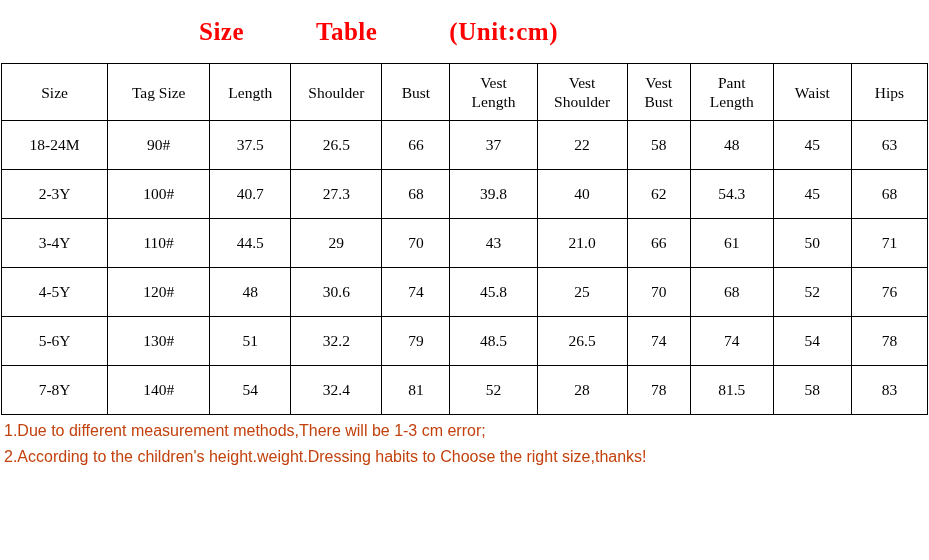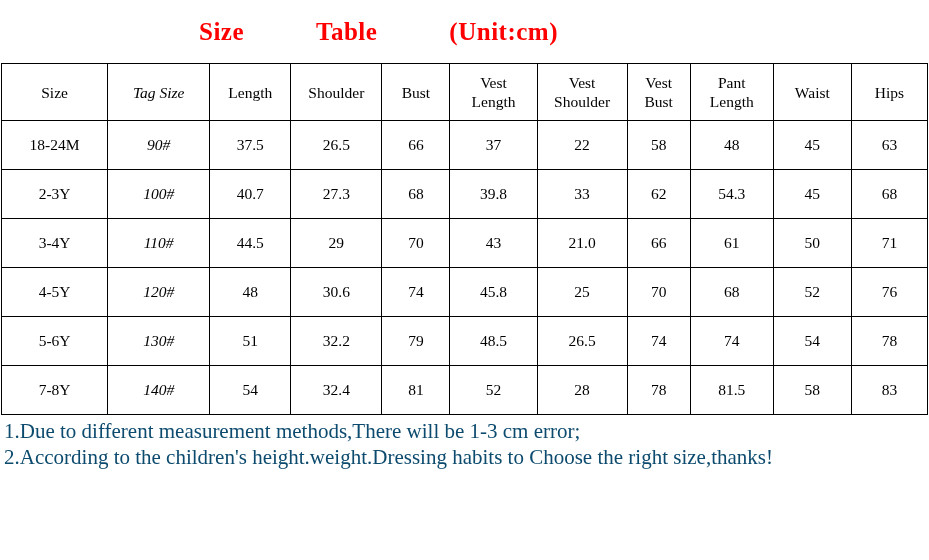--- a/index.html
+++ b/index.html
@@ -50,40 +50,40 @@
     padding: 0;
   }
   table.size-table thead th {
     height: 56px;
     line-height: 19px;
   }
   table.size-table tbody td {
     height: 48px;
   }
   .col-0 { width: 105px; }
-  .col-1 { width: 101px; font-style: italic; }
+  .col-1 { width: 101px; }
   .col-2 { width: 80px; }
   .col-3 { width: 90px; }
   .col-4 { width: 67px; }
   .col-5 { width: 86px; }
   .col-6 { width: 89px; }
   .col-7 { width: 62px; }
   .col-8 { width: 82px; }
   .col-9 { width: 77px; }
   .col-10 { width: 75px; }
   .hdr-two-line span {
     display: block;
   }
   .notes {
     padding: 3px 0 0 4px;
   }
   .note {
-    color: #0c4a6e;
-    font-size: 21px;
-    font-family: Liberation Serif, serif;
+    color: #c2410c;
+    font-size: 16px;
+    font-family: Liberation Sans, sans-serif;
     line-height: 26px;
     white-space: nowrap;
   }
 </style>
 </head>
 <body>
 
 <div class="page">
 
   <div class="title-bar">
@@ -148,21 +148,21 @@
         <td class="col-9">45</td>
         <td class="col-10">63</td>
       </tr>
       <tr>
         <td class="col-0">2-3Y</td>
         <td class="col-1">100#</td>
         <td class="col-2">40.7</td>
         <td class="col-3">27.3</td>
         <td class="col-4">68</td>
         <td class="col-5">39.8</td>
-        <td class="col-6">33</td>
+        <td class="col-6">40</td>
         <td class="col-7">62</td>
         <td class="col-8">54.3</td>
         <td class="col-9">45</td>
         <td class="col-10">68</td>
       </tr>
       <tr>
         <td class="col-0">3-4Y</td>
         <td class="col-1">110#</td>
         <td class="col-2">44.5</td>
         <td class="col-3">29</td>

